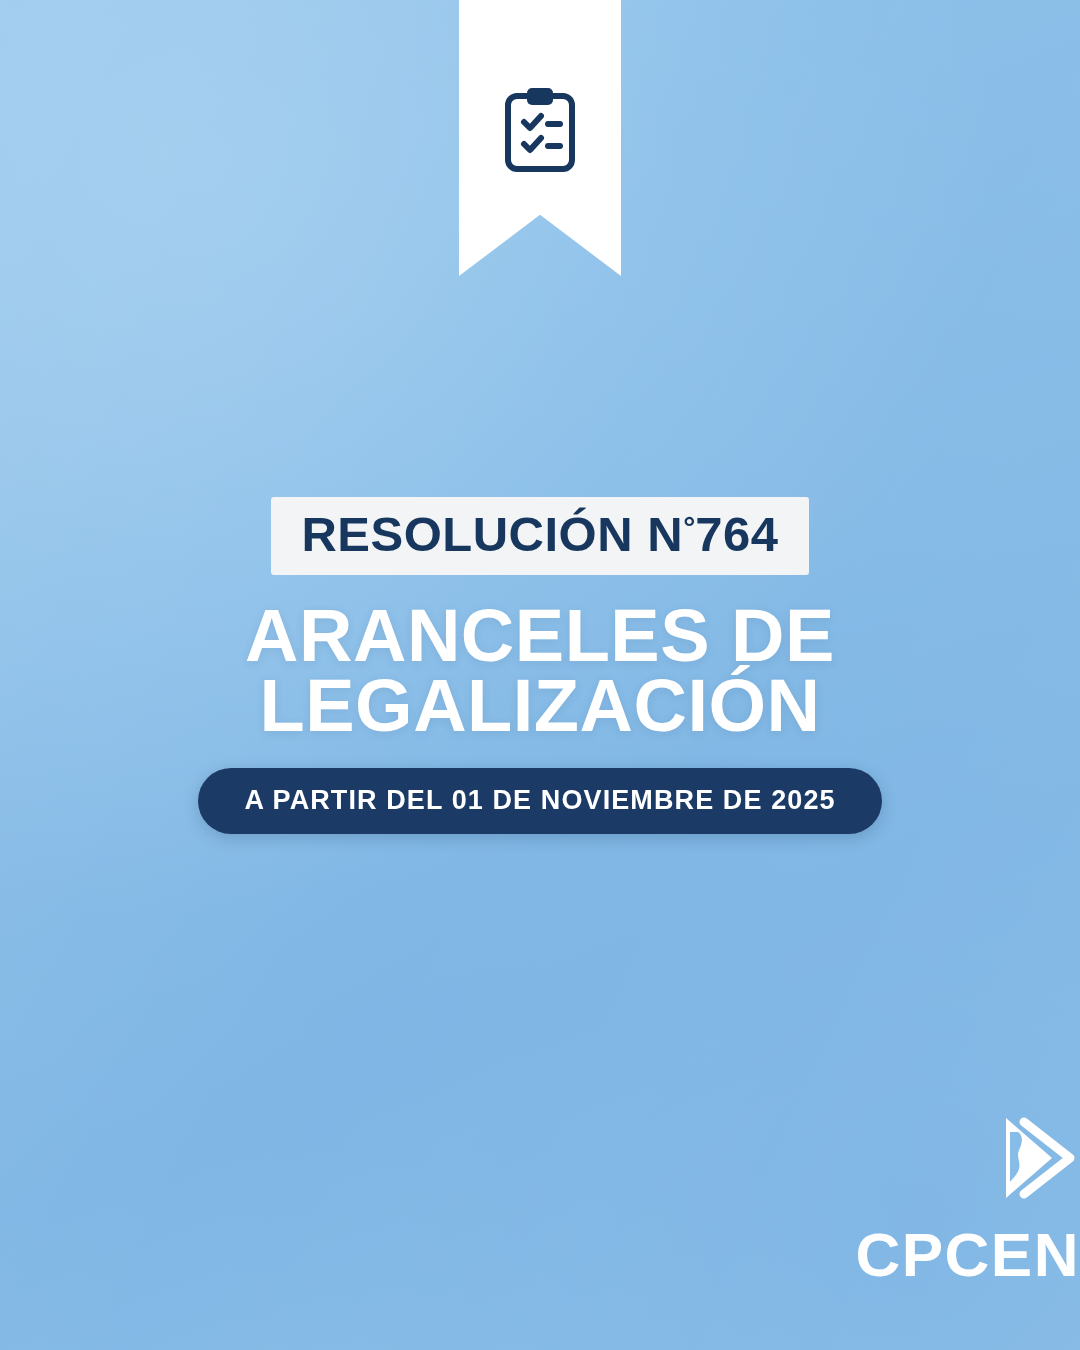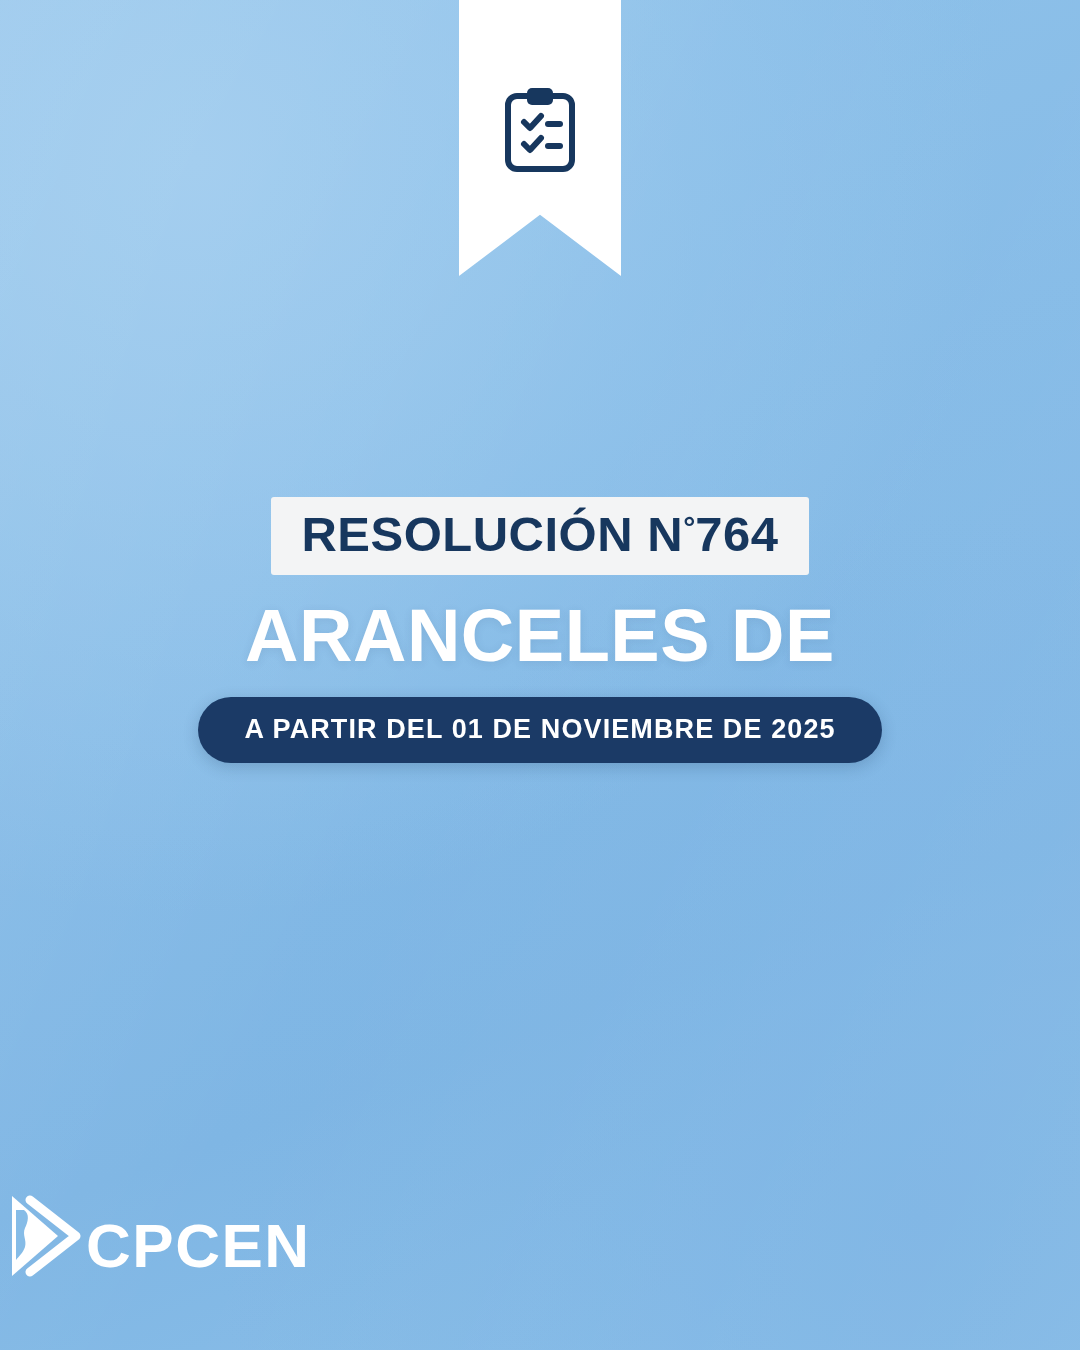--- a/index.html
+++ b/index.html
@@ -109,23 +109,24 @@
     line-height: 1;
     white-space: nowrap;
     box-shadow: 0 4px 16px rgba(16,40,74,0.20);
   }
 
   
   .logo-block {
     position: absolute;
     left: 0;
     right: 0;
-    bottom: 48px;
+    bottom: 64px;
     display: flex;
-    align-items: center;
+    flex-direction: column;
+    align-items: flex-end;
     z-index: 4;
   }
   .logo-mark {
     margin-bottom: 16px;
   }
   .logo-text {
     color: #ffffff;
     font-size: 62px;
     font-weight: 700;
     letter-spacing: 1.5px;
@@ -151,20 +152,21 @@
   </div>
 
   <div class="center-block">
 
     <div class="res-badge">
       <span>RESOLUCIÓN N<sup>°</sup>764</span>
     </div>
 
     <div class="main-title">
       <div>ARANCELES DE</div>
+      <div>LEGALIZACIÓN</div>
     </div>
 
     <div class="date-pill">
       <span>A PARTIR DEL 01 DE NOVIEMBRE DE 2025</span>
     </div>
 
   </div>
 
   <div class="logo-block">
     <span class="logo-mark">

